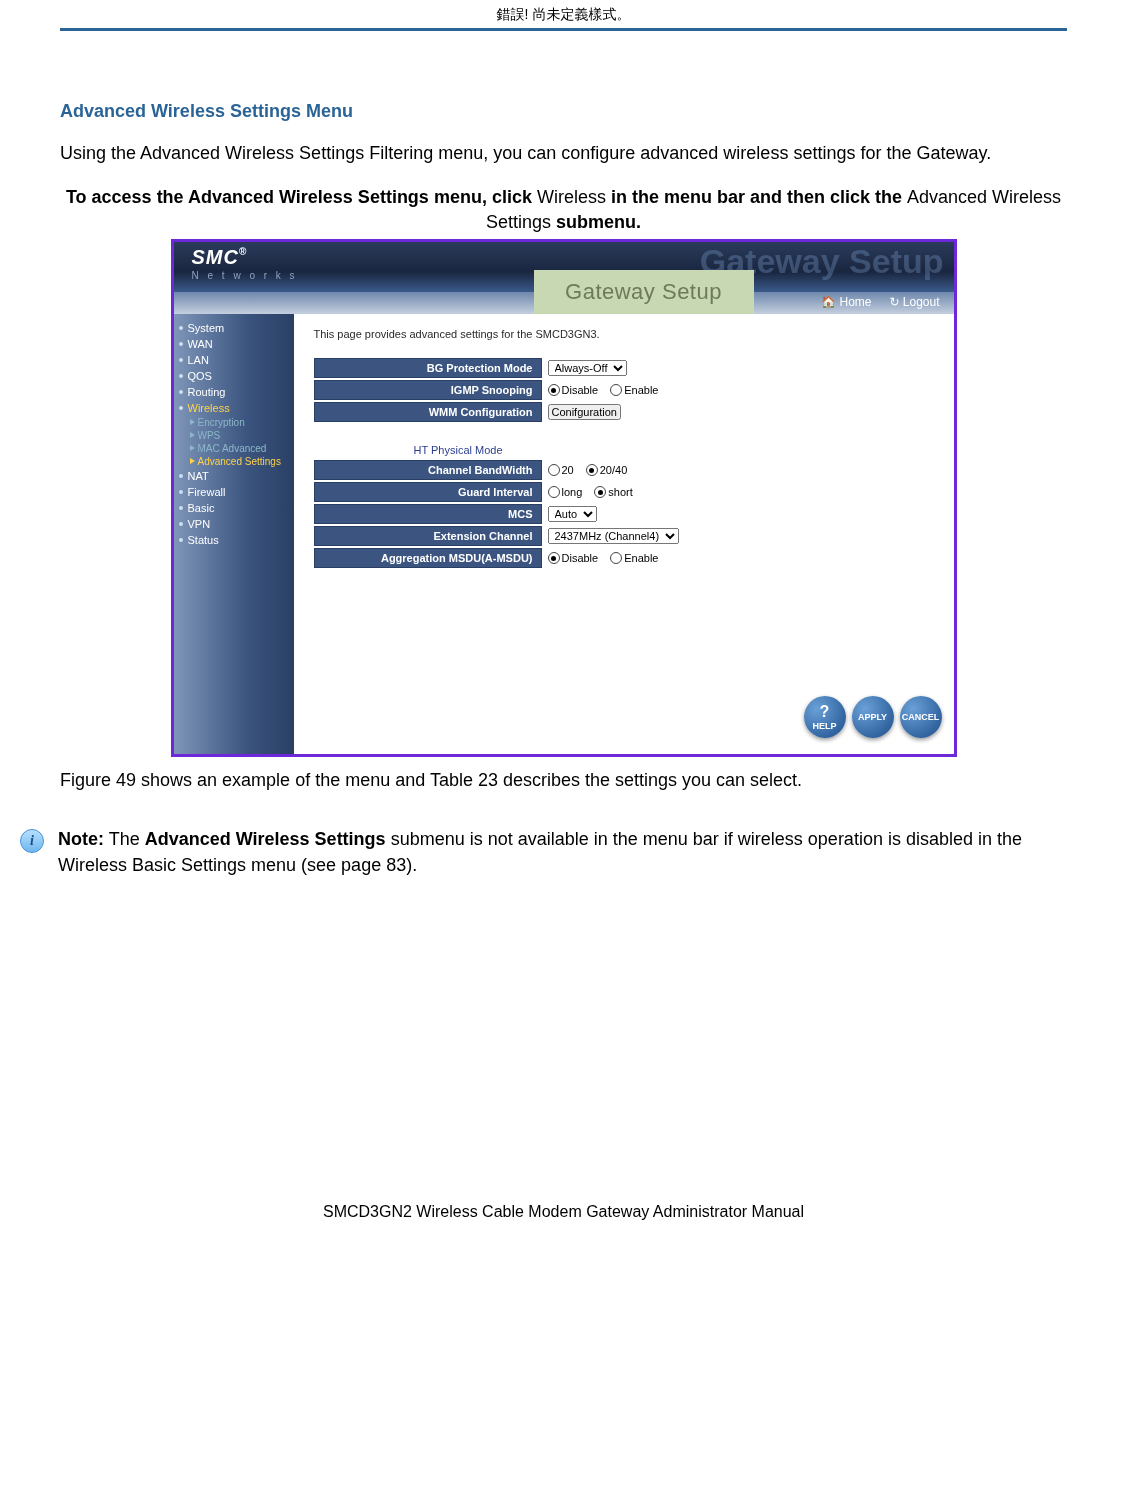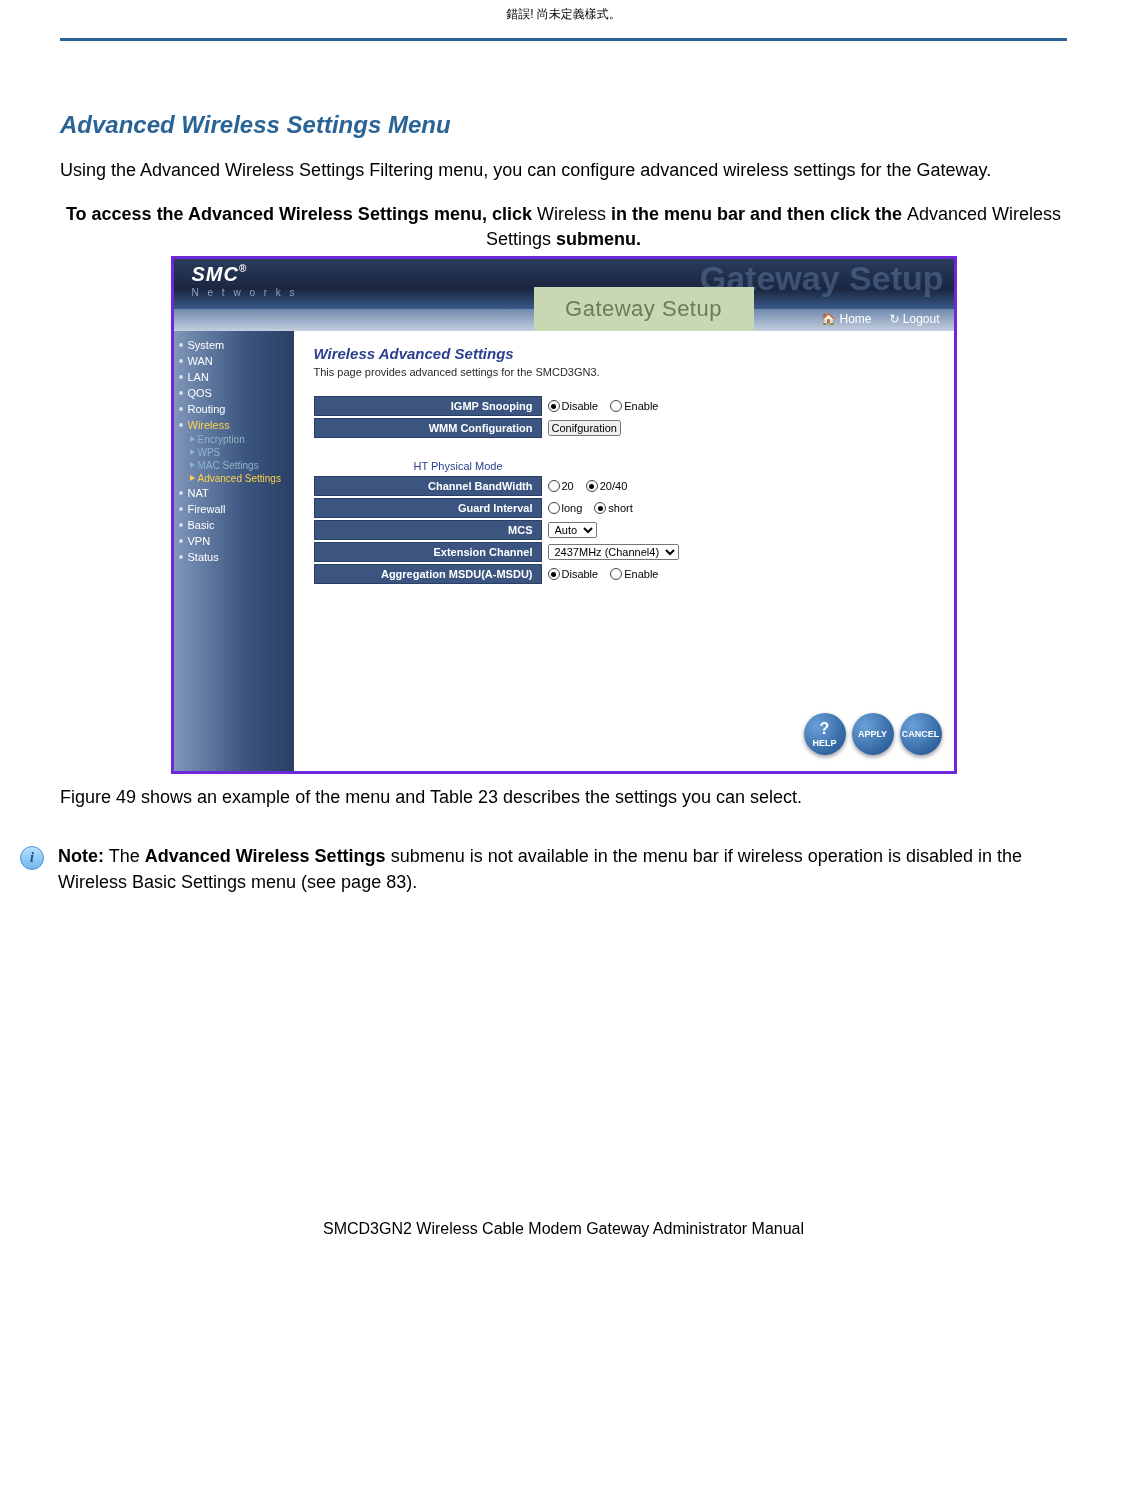--- a/index.html
+++ b/index.html
@@ -1,19 +1,19 @@
 <!DOCTYPE html>
 <html><head>
 <meta charset="utf-8">
 <style>
   body { font-family: Arial, sans-serif; margin: 0; padding: 0; background: #fff; color: #000; width: 1127px; }
   .page { padding: 0 60px 40px 60px; }
-  .header-error { text-align: center; font-family: "Microsoft JhengHei", Arial, sans-serif; font-size: 12px; padding: 6px 0 15px 0; }
+  .header-error { text-align: center; font-family: "Microsoft JhengHei", Arial, sans-serif; font-size: 14px; padding: 6px 0 4px 0; }
   .rule { border: none; border-top: 3px solid #2a6496; margin: 0 0 70px 0; }
-  .section-title { color: #2a6496; font-weight: bold; font-size: 24px; margin: 0 0 18px 0; font-style: italic; }
+  .section-title { color: #2a6496; font-weight: bold; font-size: 18px; margin: 0 0 18px 0; }
   .body-text { font-size: 18px; line-height: 1.5; margin: 0 0 18px 0; }
   .access-line { font-size: 18px; text-align: center; margin: 0 0 4px 0; line-height: 1.4; }
   .access-line .b { font-weight: bold; }
 
   
   .shot-wrap { width: 780px; margin: 0 auto 10px auto; border: 3px solid #6d28d9; }
   .shot-topbar { height: 50px; background: linear-gradient(#2a3b5a,#1a2640 60%,#3a5a8a); position: relative; }
   .shot-logo { color:#fff; font-weight:bold; font-size:20px; font-style:italic; position:absolute; left:18px; top:4px; letter-spacing:1px; }
   .shot-logo sup { font-style: normal; font-size: 10px; vertical-align: top; }
   .shot-logo-sub { position:absolute; left:18px; top:28px; color:#8fa2c0; font-size:10px; letter-spacing:3px; }
@@ -88,32 +88,37 @@
     <div class="shot-body">
       <div class="shot-sidebar">
         <div class="sb-item">System</div>
         <div class="sb-item">WAN</div>
         <div class="sb-item">LAN</div>
         <div class="sb-item">QOS</div>
         <div class="sb-item">Routing</div>
         <div class="sb-item active">Wireless</div>
         <div class="sb-sub dim">Encryption</div>
         <div class="sb-sub dim">WPS</div>
-        <div class="sb-sub dim">MAC Settings</div>
+        <div class="sb-sub dim">MAC Advanced</div>
         <div class="sb-sub">Advanced Settings</div>
         <div class="sb-item">NAT</div>
         <div class="sb-item">Firewall</div>
         <div class="sb-item">Basic</div>
         <div class="sb-item">VPN</div>
         <div class="sb-item">Status</div>
       </div>
       <div class="shot-main">
-        <div class="wa-title">Wireless Advanced Settings</div>
         <div class="wa-sub">This page provides advanced settings for the SMCD3GN3.</div>
 
+        <div class="cfg-row">
+          <div class="cfg-label">BG Protection Mode</div>
+          <div class="cfg-val">
+              <select><option>Always-Off</option></select>
+            </div>
+        </div>
         <div class="cfg-row">
           <div class="cfg-label">IGMP Snooping</div>
           <div class="cfg-val">
             <span class="radio checked">
                 <span class="dot"></span>
                 <span>Disable</span>
               </span>
             <span class="radio">
                 <span class="dot"></span>
                 <span>Enable</span>

